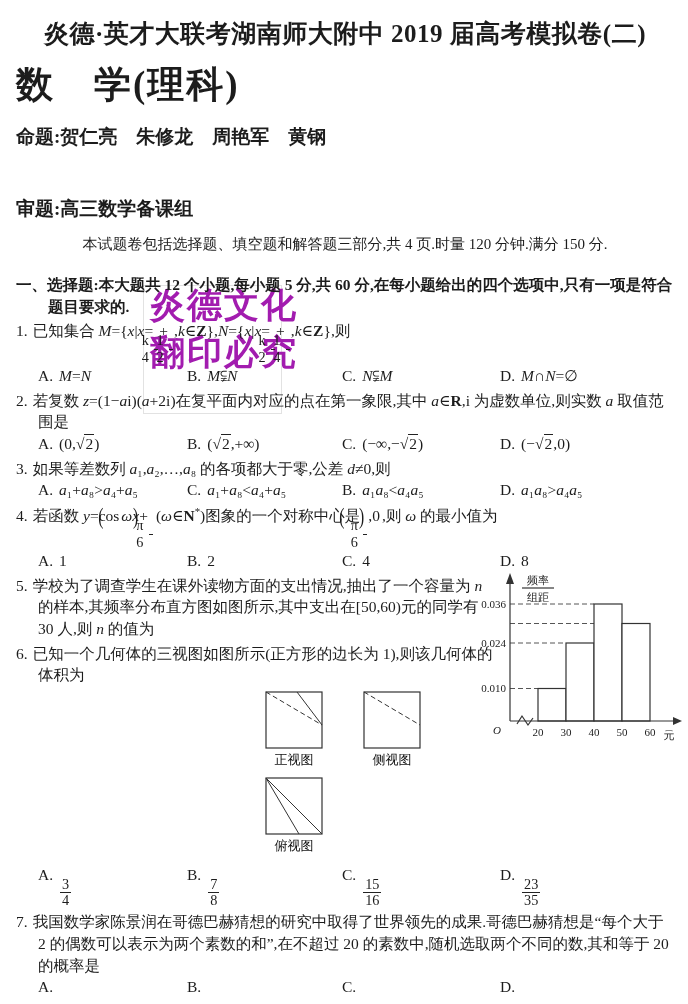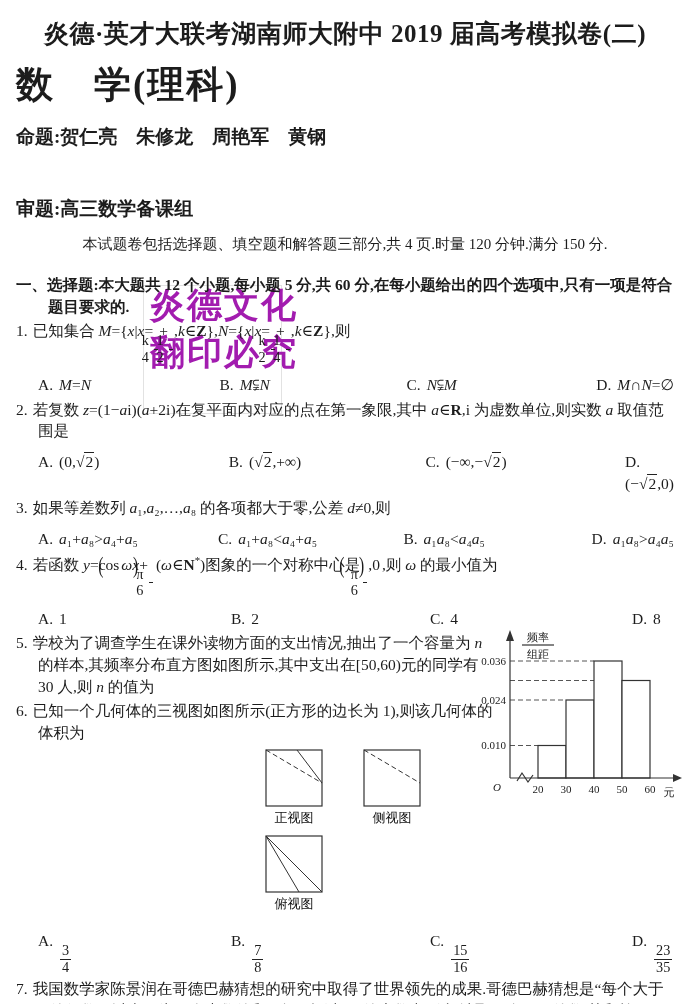--- a/index.html
+++ b/index.html
@@ -15,21 +15,21 @@
   
   .exam-series{text-align:center;font-weight:bold;font-size:25px;margin-top:4px;letter-spacing:.5px;}
   .subject-title{font-weight:bold;font-size:37px;margin-top:8px;letter-spacing:2px;}
   .byline{display:flex;justify-content:center;gap:46px;font-weight:bold;font-size:19px;margin-top:13px;flex-direction:column;}
   .note{text-align:center;font-size:15px;margin-top:11px;}
   
   .section-heading{font-weight:bold;margin-top:19px;padding-left:32px;text-indent:-32px;}
   .question{margin-top:3px;}
   .stem{padding-left:22px;text-indent:-22px;}
   .qnum{margin-right:5px;}
-  .options-row{display:flex;padding-left:22px;margin-top:9px;gap:44px;}
+  .options-row{display:flex;padding-left:22px;margin-top:0;}
   .options-row .option:nth-child(1){width:149px;}
   .options-row .option:nth-child(2){width:155px;}
   .options-row .option:nth-child(3){width:158px;}
   .options-row .option:nth-child(4){flex:1;}
   .options-col .option{padding-left:22px;line-height:1.42;}
   .opt-label{margin-right:6px;}
   
   .mi{font-style:italic;}
   .mb{font-weight:bold;}
   .frac{display:inline-flex;flex-direction:column;text-align:center;vertical-align:-0.62em;

